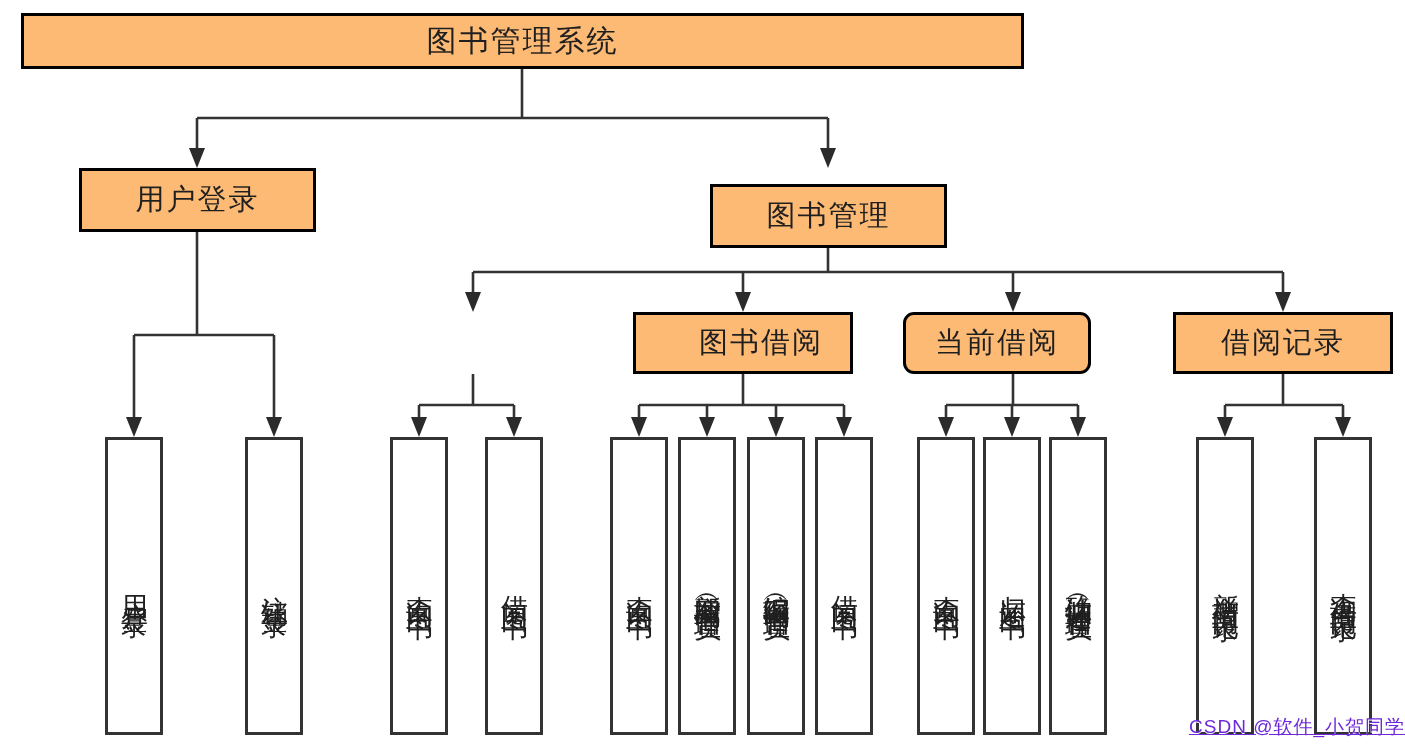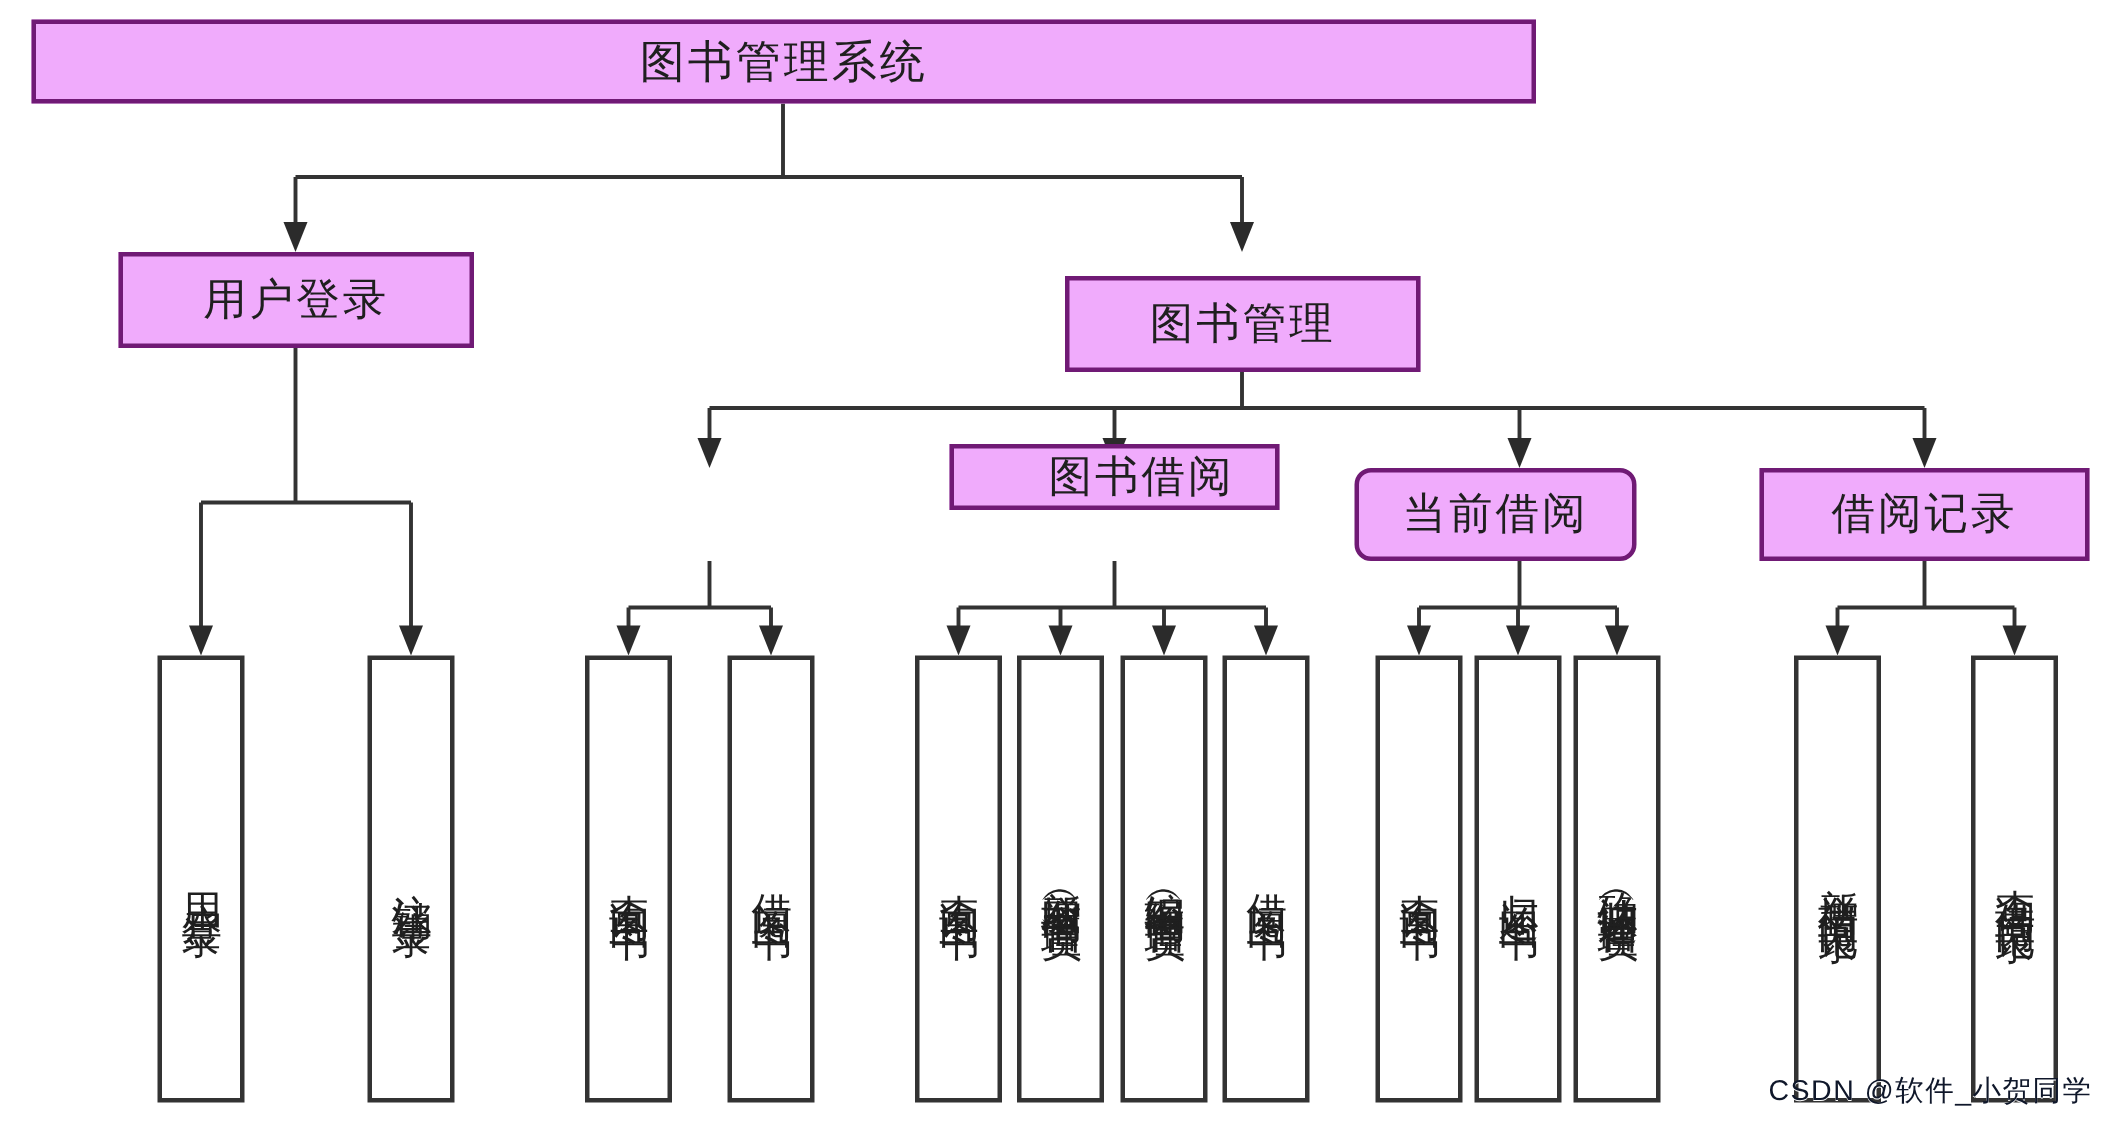--- a/index.html
+++ b/index.html
@@ -3,33 +3,33 @@
 <meta charset="utf-8">
 <style>
   html,body { margin:0; padding:0; background:#ffffff; }
   #stage {
     position:relative; width:1405px; height:747px; background:#ffffff;
     font-family:"Liberation Sans","DejaVu Sans",sans-serif;
     color:#1f1f1f; overflow:hidden;
   }
   #wires { position:absolute; left:0; top:0; width:1405px; height:747px; }
   .hnode {
-    position:absolute; box-sizing:border-box; background:#f0abfc;
-    border:3px solid #701a75; display:flex; align-items:center; justify-content:center;
+    position:absolute; box-sizing:border-box; background:#fdba74;
+    border:3px solid #000000; display:flex; align-items:center; justify-content:center;
     font-size:29px; letter-spacing:2px; white-space:nowrap;
   }
   .vnode {
     position:absolute; box-sizing:border-box; background:#fff;
     border:3px solid #333333; display:flex; align-items:center; justify-content:center;
     writing-mode:vertical-rl; text-orientation:mixed;
     font-size:27px; letter-spacing:6px; line-height:1;
   }
   .watermark {
-    position:absolute; right:10px; bottom:7px; font-size:19px; color:#0f172a;
-    letter-spacing:1px; text-shadow:0 1px 0 #ffffff; white-space:nowrap;
+    position:absolute; right:0; bottom:7px; font-size:19px; color:#6d28d9;
+    letter-spacing:1px; text-shadow:0 1px 0 #ffffff; white-space:nowrap;text-decoration:underline;
   }
 </style>
 </head>
 <body>
 
 <div id="stage">
 
   <svg id="wires" viewBox="0 0 1405 747" xmlns="http://www.w3.org/2000/svg">
     <g stroke="#333333" stroke-width="2.6" fill="none">
 
@@ -94,21 +94,21 @@
       <polygon points="1225,437 1217,417 1233,417"></polygon>
       <polygon points="1343,437 1335,417 1351,417"></polygon>
     </g>
   </svg>
 
   <div class="hnode" style="left:21px; top:13px; width:1003px; height:56px; font-size:30px;">图书管理系统</div>
 
   <div class="hnode" style="left:79px; top:168px; width:237px; height:64px;">用户登录</div>
   <div class="hnode" style="left:710px; top:184px; width:237px; height:64px;">图书管理</div>
 
-  <div class="hnode" style="left:633px; top:296px; width:220px; height:44px;padding-left:36px;">图书借阅</div>
+  <div class="hnode" style="left:633px; top:312px; width:220px; height:62px;padding-left:36px;">图书借阅</div>
   <div class="hnode" style="left:903px; top:312px; width:188px; height:62px;border-radius:11px;">当前借阅</div>
   <div class="hnode" style="left:1173px; top:312px; width:220px; height:62px;">借阅记录</div>
 
   <div class="vnode" style="left:105px; top:437px; width:58px; height:298px;">用户登录</div>
   <div class="vnode" style="left:245px; top:437px; width:58px; height:298px;">注销登录</div>
 
   <div class="vnode" style="left:390px; top:437px; width:58px; height:298px;">查询图书</div>
   <div class="vnode" style="left:485px; top:437px; width:58px; height:298px;">借阅图书</div>
 
   <div class="vnode" style="left:610px; top:437px; width:58px; height:298px;">查询图书</div>

